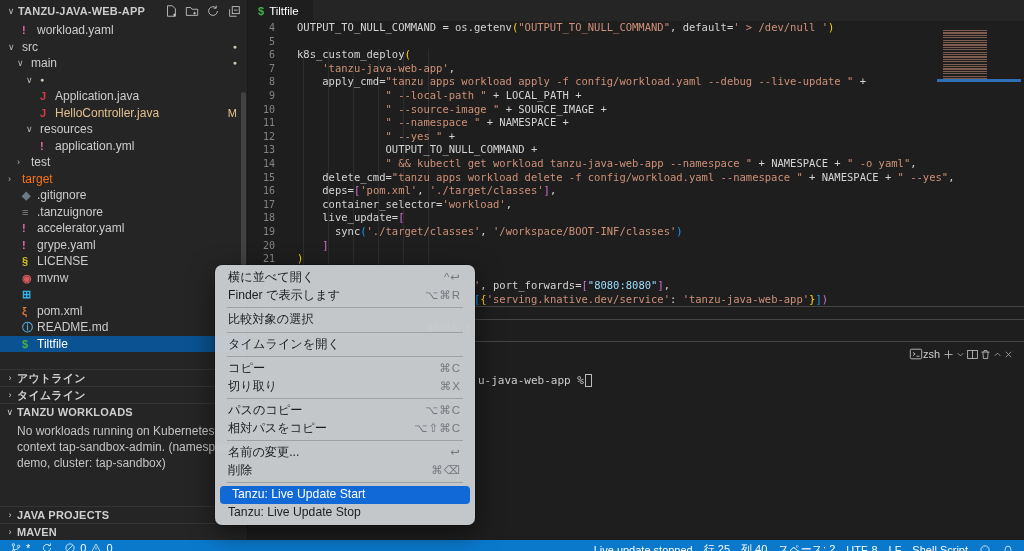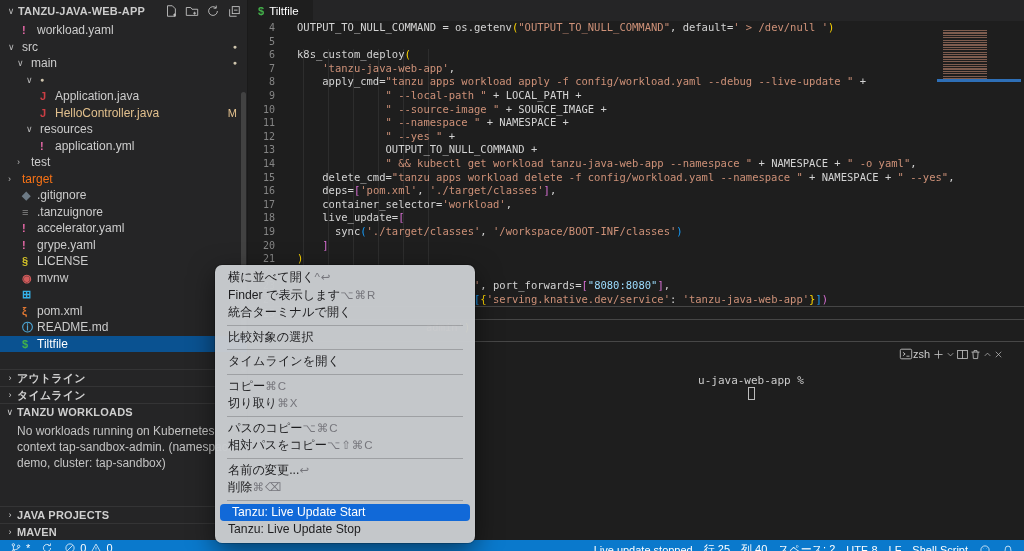--- a/index.html
+++ b/index.html
@@ -63,43 +63,43 @@
       background:
         repeating-linear-gradient(180deg, rgba(206,145,120,.55) 0 1.1px, transparent 1.1px 2.4px);
       -webkit-mask-image:linear-gradient(90deg,#000 0 65%, transparent 65%);
               mask-image:linear-gradient(90deg,#000 0 65%, transparent 65%); }
   .minimap .mm-current { position:absolute; left:0; right:0; top:57px; height:3px; background:#2e6fb7; }
 
   
   .panel { position:absolute; left:0; top:341px; right:0; height:199px; background:#1e1e1e;
            border-top:1px solid #474747; }
   .panel-head { height:24px; display:flex; align-items:center; justify-content:flex-end;
-                padding-right:20px; color:#c5c5c5; }
+                padding-right:10px; color:#c5c5c5; }
   .panel-head .zsh { font-size:11px; color:#cccccc; margin-right:2px; }
   .panel-head svg { display:block; }
   .term-line { margin-top:8px; padding-left:229px; font-family:"DejaVu Sans Mono", monospace;
-               font-size:11px; color:#cccccc; display:flex; align-items:center;flex-direction:column; }
+               font-size:11px; color:#cccccc; display:flex; align-items:center; }
   .term-cursor { display:inline-block; width:7px; height:13px; border:1px solid #bbbbbb;
                  margin-left:1px; }
 
   
   .statusbar { position:absolute; left:0; top:540px; width:1024px; height:22px; background:#0a79cc;
                color:#ffffff; display:flex; justify-content:space-between; align-items:flex-start;
                padding:2px 10px 0 10px; font-size:11px; z-index:5; }
   .sb-left, .sb-right { display:flex; gap:11px; align-items:center; white-space:nowrap; }
   .sb-item { display:flex; gap:4px; align-items:center; }
   .sb-left svg, .sb-right svg { display:block; }
 
   
   .ctx { position:absolute; left:215px; top:265px; width:260px; z-index:50;
          background:rgba(201,204,208,.97); border-radius:7px; padding:4px 0;
          box-shadow:0 8px 26px rgba(0,0,0,.5), 0 0 0 1px rgba(0,0,0,.18);
          font-size:12.2px; color:#1d1d1f; }
   .ctx-item { height:17.5px; line-height:17.5px; margin:0 5px; padding:0 9px 0 8px;
-              display:flex; align-items:center; border-radius:4px;
+              display:flex; justify-content:space-between; align-items:center; border-radius:4px;
               white-space:nowrap; }
   .ctx-item .sc { color:#76767c; font-size:11.5px; letter-spacing:1px; }
   .ctx-item.hl { background:#1169d8; color:#ffffff;padding-left:12px; }
   .ctx-sep { height:1px; background:rgba(60,60,64,.28); margin:3px 12px; }
 </style>
 </head>
 <body>
 
 <div class="app">
 
@@ -399,23 +399,20 @@
 
   <div class="ctx" id="ctx-menu">
       <div class="ctx-item">
         <span class="mi-label">横に並べて開く</span>
         <span class="sc">^↩</span>
       </div>
       <div class="ctx-item">
         <span class="mi-label">Finder で表示します</span>
         <span class="sc">⌥⌘R</span>
       </div>
-      <div class="ctx-item">
-        <span class="mi-label">統合ターミナルで開く</span>
-      </div>
       <div class="ctx-sep"></div>
       <div class="ctx-item">
         <span class="mi-label">比較対象の選択</span>
       </div>
       <div class="ctx-sep"></div>
       <div class="ctx-item">
         <span class="mi-label">タイムラインを開く</span>
       </div>
       <div class="ctx-sep"></div>
       <div class="ctx-item">

